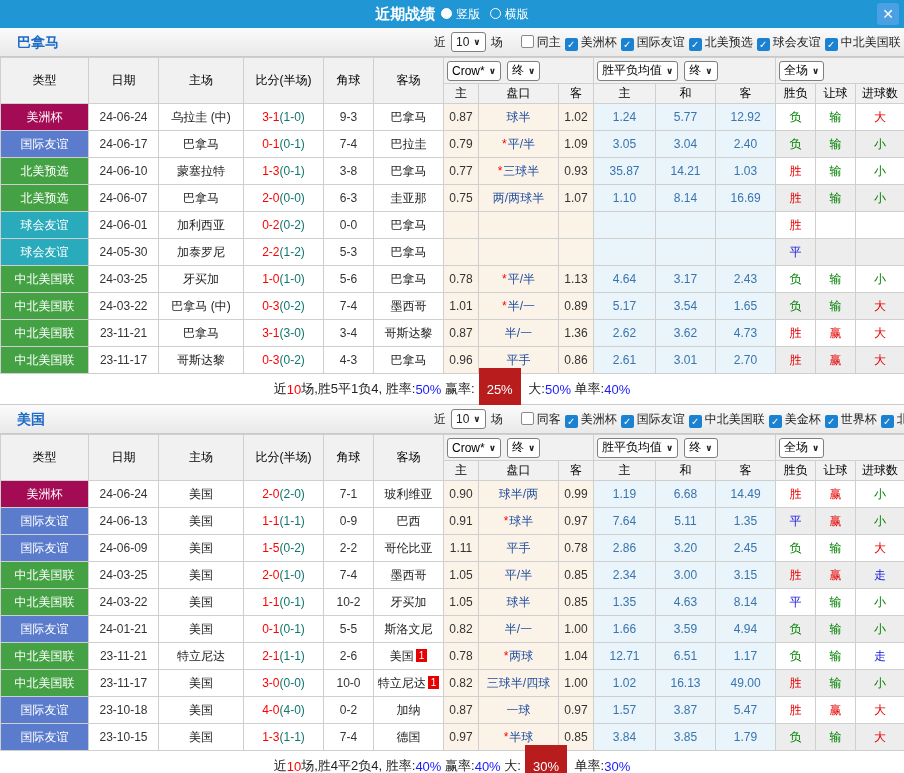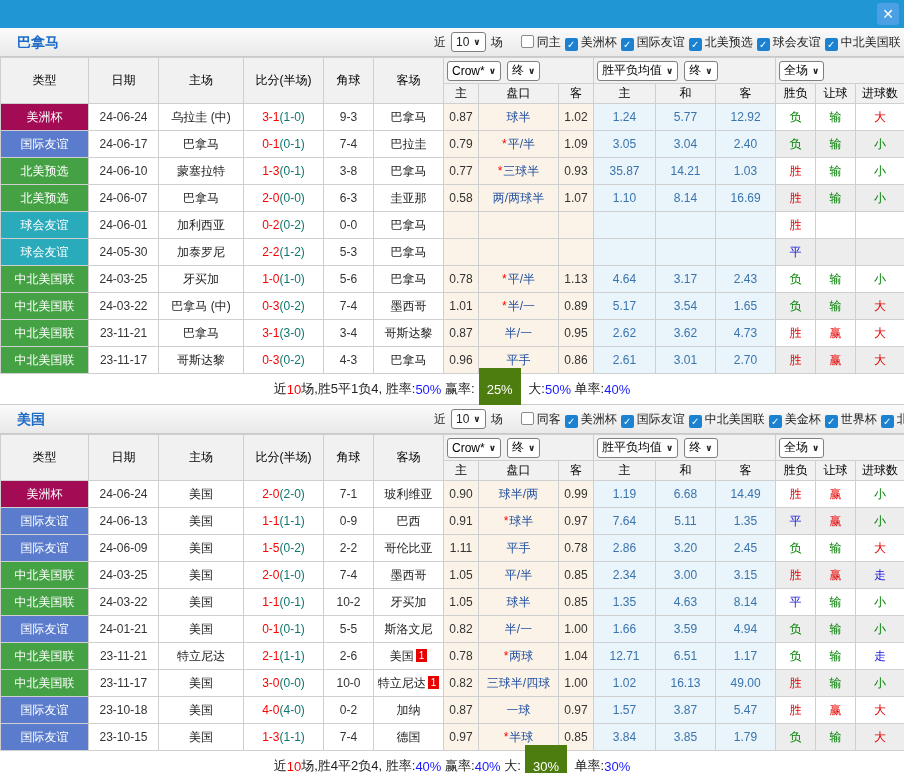--- a/index.html
+++ b/index.html
@@ -55,28 +55,32 @@
   td.avg{background:#e9f4fb;color:#3a74ad;margin-left:38px;}
   td.res{background:#fff;}
   td.res.stripe{background:#ededed;}
   .badge1{display:inline-block;background:#e60000;color:#fff;font-size:10px;line-height:13px;height:13px;padding:0 3px;margin-left:2px;vertical-align:1px;}
 
   
   .summary{height:30px;display:flex;align-items:center;justify-content:center;font-size:13px;background:#fff;border-bottom:1px solid #ccc;white-space:pre;}
   .sm-b{color:#222;}
   .sm-r{color:#ff0000;}
   .sm-u{color:#1a1aff;}
-  .sm-badge{background:#4d7c0f;color:#fff;padding:14px 8px;margin:0 4px;}
+  .sm-badge{background:#b91c1c;color:#fff;padding:14px 8px;margin:0 4px;}
 </style>
 </head>
 <body>
 
 <div class="app">
 
   <div class="titlebar">
+    <div class="title-center">
+      <span class="ptitle">近期战绩</span><span class="radio"><span class="rdot filled"></span><span>竖版</span></span>
+      <span class="radio"><span class="rdot"></span><span>横版</span></span>
+    </div>
     <div class="closebtn">
         <span>✕</span>
       </div>
   </div>
 
   <div class="filterbar">
     <span class="teamname">巴拿马</span>
     <span class="filters">
       <span class="lbl">近</span>
       <span class="select">
@@ -212,21 +216,21 @@
           <td class="res c-g">输</td>
           <td class="res c-g">小</td>
         </tr>
         <tr>
           <td class="type" style="background: rgb(68, 162, 68);">北美预选</td>
           <td class="date">24-06-07</td>
           <td class="team c-g">巴拿马</td>
           <td class="score"><span class="sc">2-0</span><span class="half">(0-0)</span></td>
           <td class="corner">6-3</td>
           <td class="team c-k"><span>圭亚那</span></td>
-          <td class="odds">0.58</td>
+          <td class="odds">0.75</td>
           <td class="pk"><span>两/两球半</span></td>
           <td class="odds">1.07</td>
           <td class="avg">1.10</td>
           <td class="avg">8.14</td>
           <td class="avg">16.69</td>
           <td class="res stripe c-r">胜</td>
           <td class="res stripe c-g">输</td>
           <td class="res stripe c-g">小</td>
         </tr>
         <tr>
@@ -299,21 +303,21 @@
         </tr>
         <tr>
           <td class="type" style="background: rgb(68, 162, 68);">中北美国联</td>
           <td class="date">23-11-21</td>
           <td class="team c-g">巴拿马</td>
           <td class="score"><span class="sc">3-1</span><span class="half">(3-0)</span></td>
           <td class="corner">3-4</td>
           <td class="team c-k"><span>哥斯达黎</span></td>
           <td class="odds">0.87</td>
           <td class="pk"><span>半/一</span></td>
-          <td class="odds">0.95</td>
+          <td class="odds">1.36</td>
           <td class="avg">2.62</td>
           <td class="avg">3.62</td>
           <td class="avg">4.73</td>
           <td class="res c-r">胜</td>
           <td class="res c-r">赢</td>
           <td class="res c-r">大</td>
         </tr>
         <tr>
           <td class="type" style="background: rgb(68, 162, 68);">中北美国联</td>
           <td class="date">23-11-17</td>

